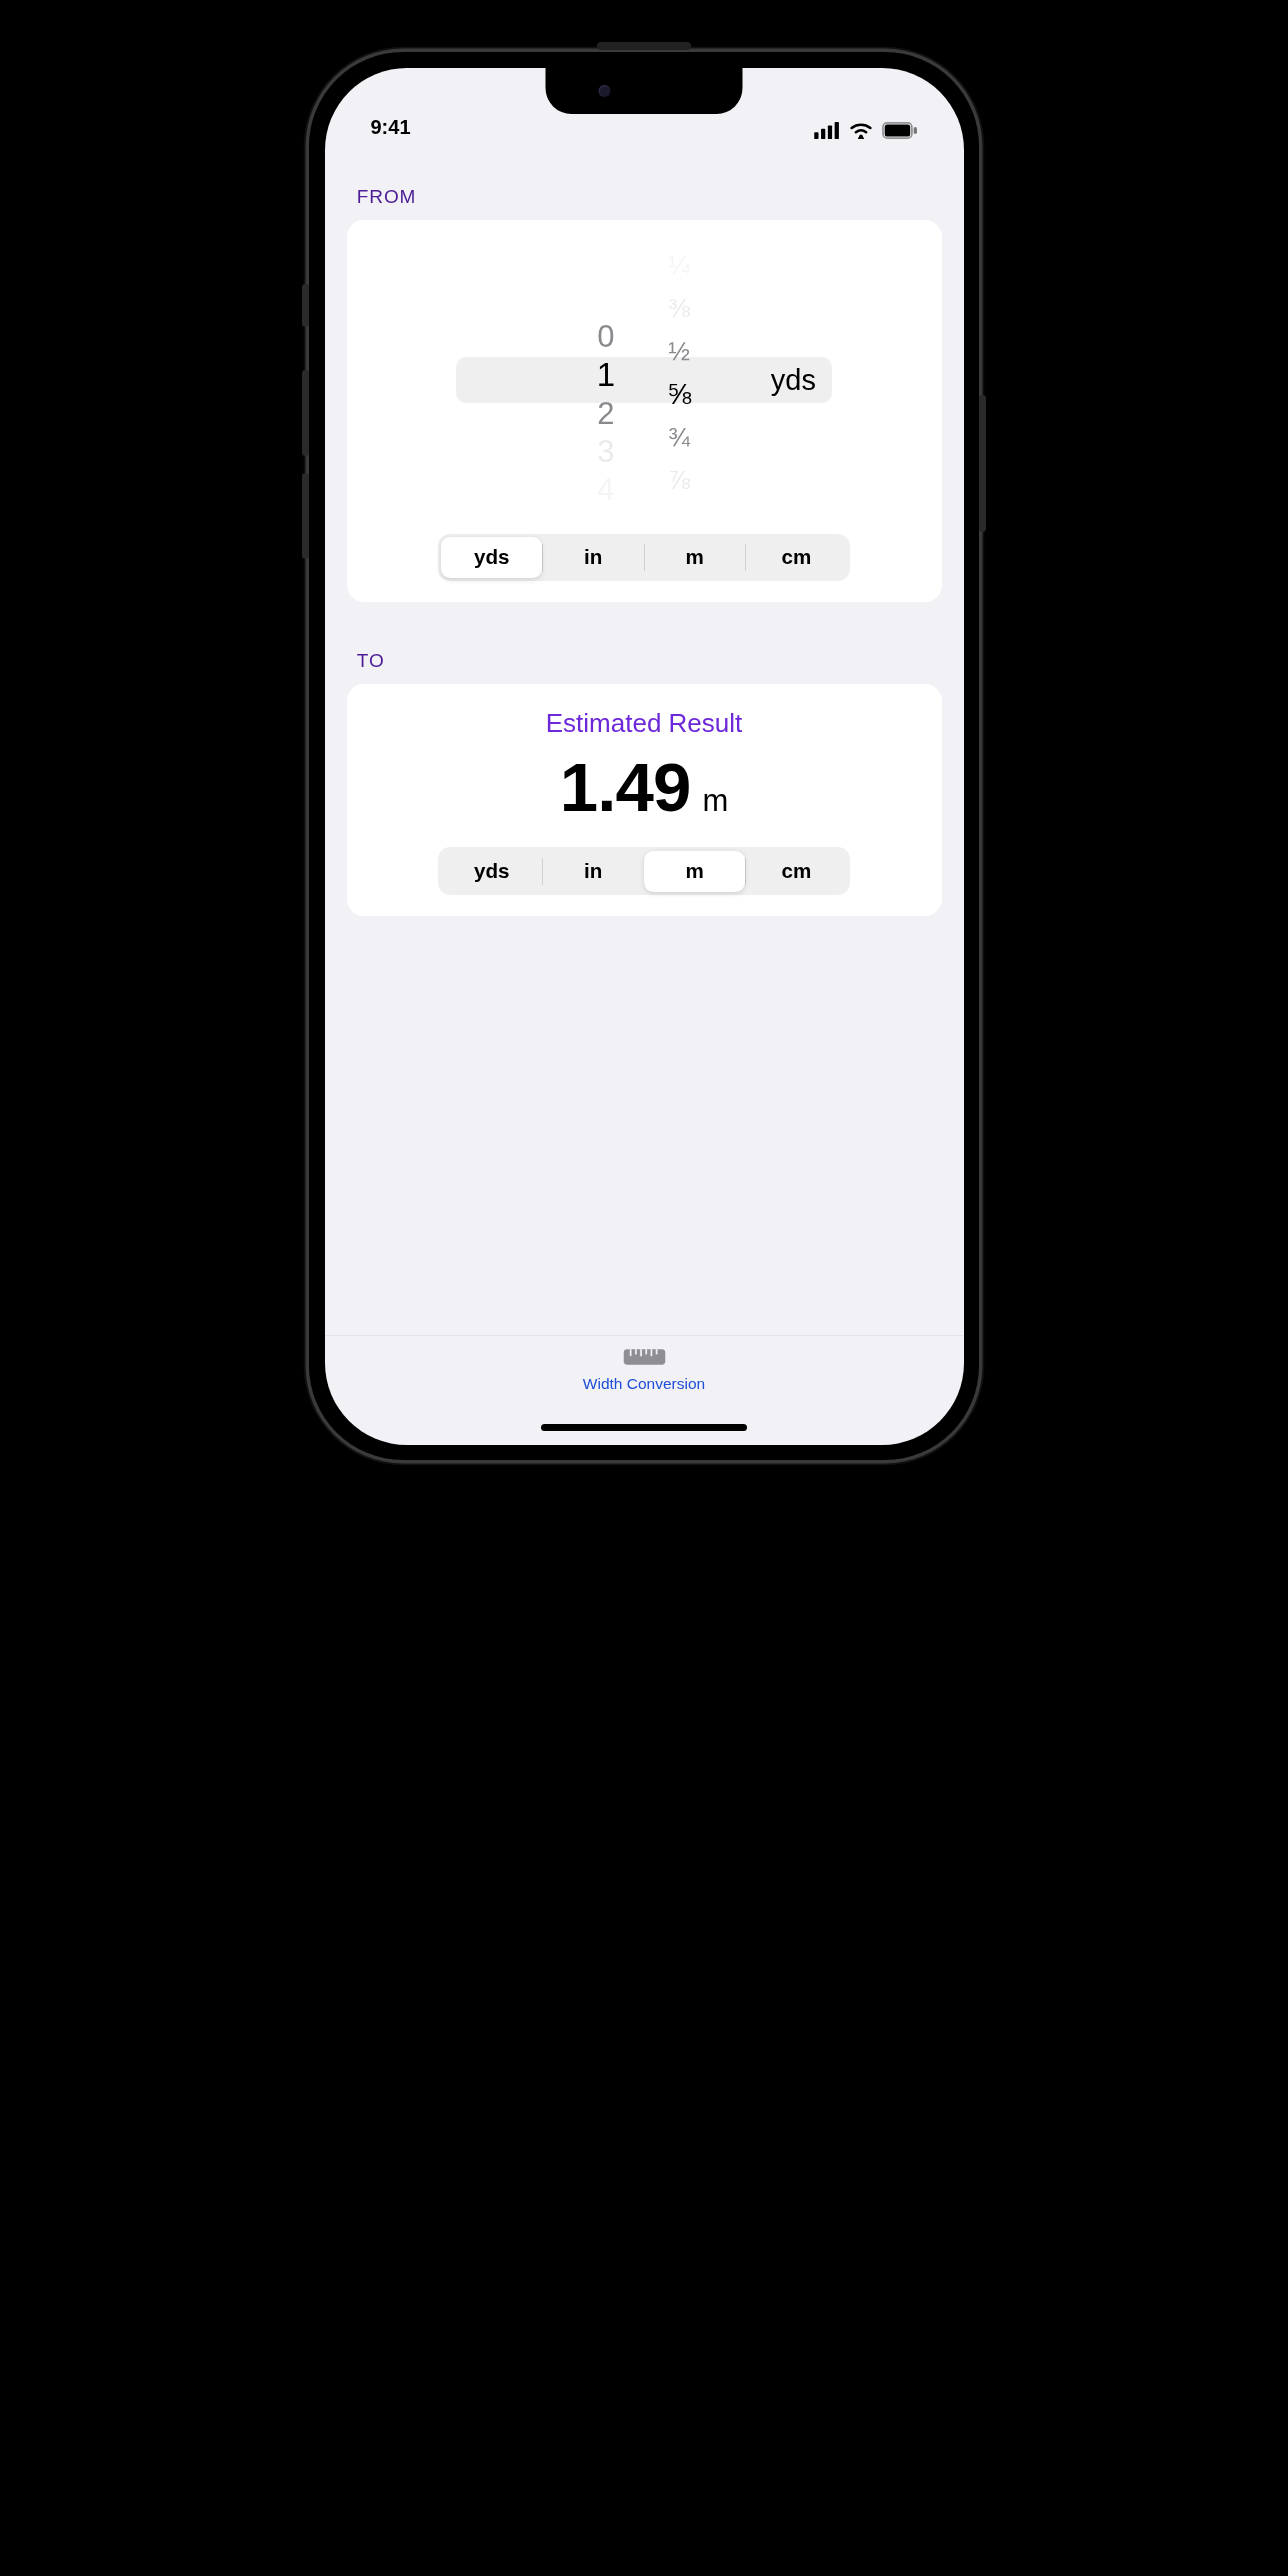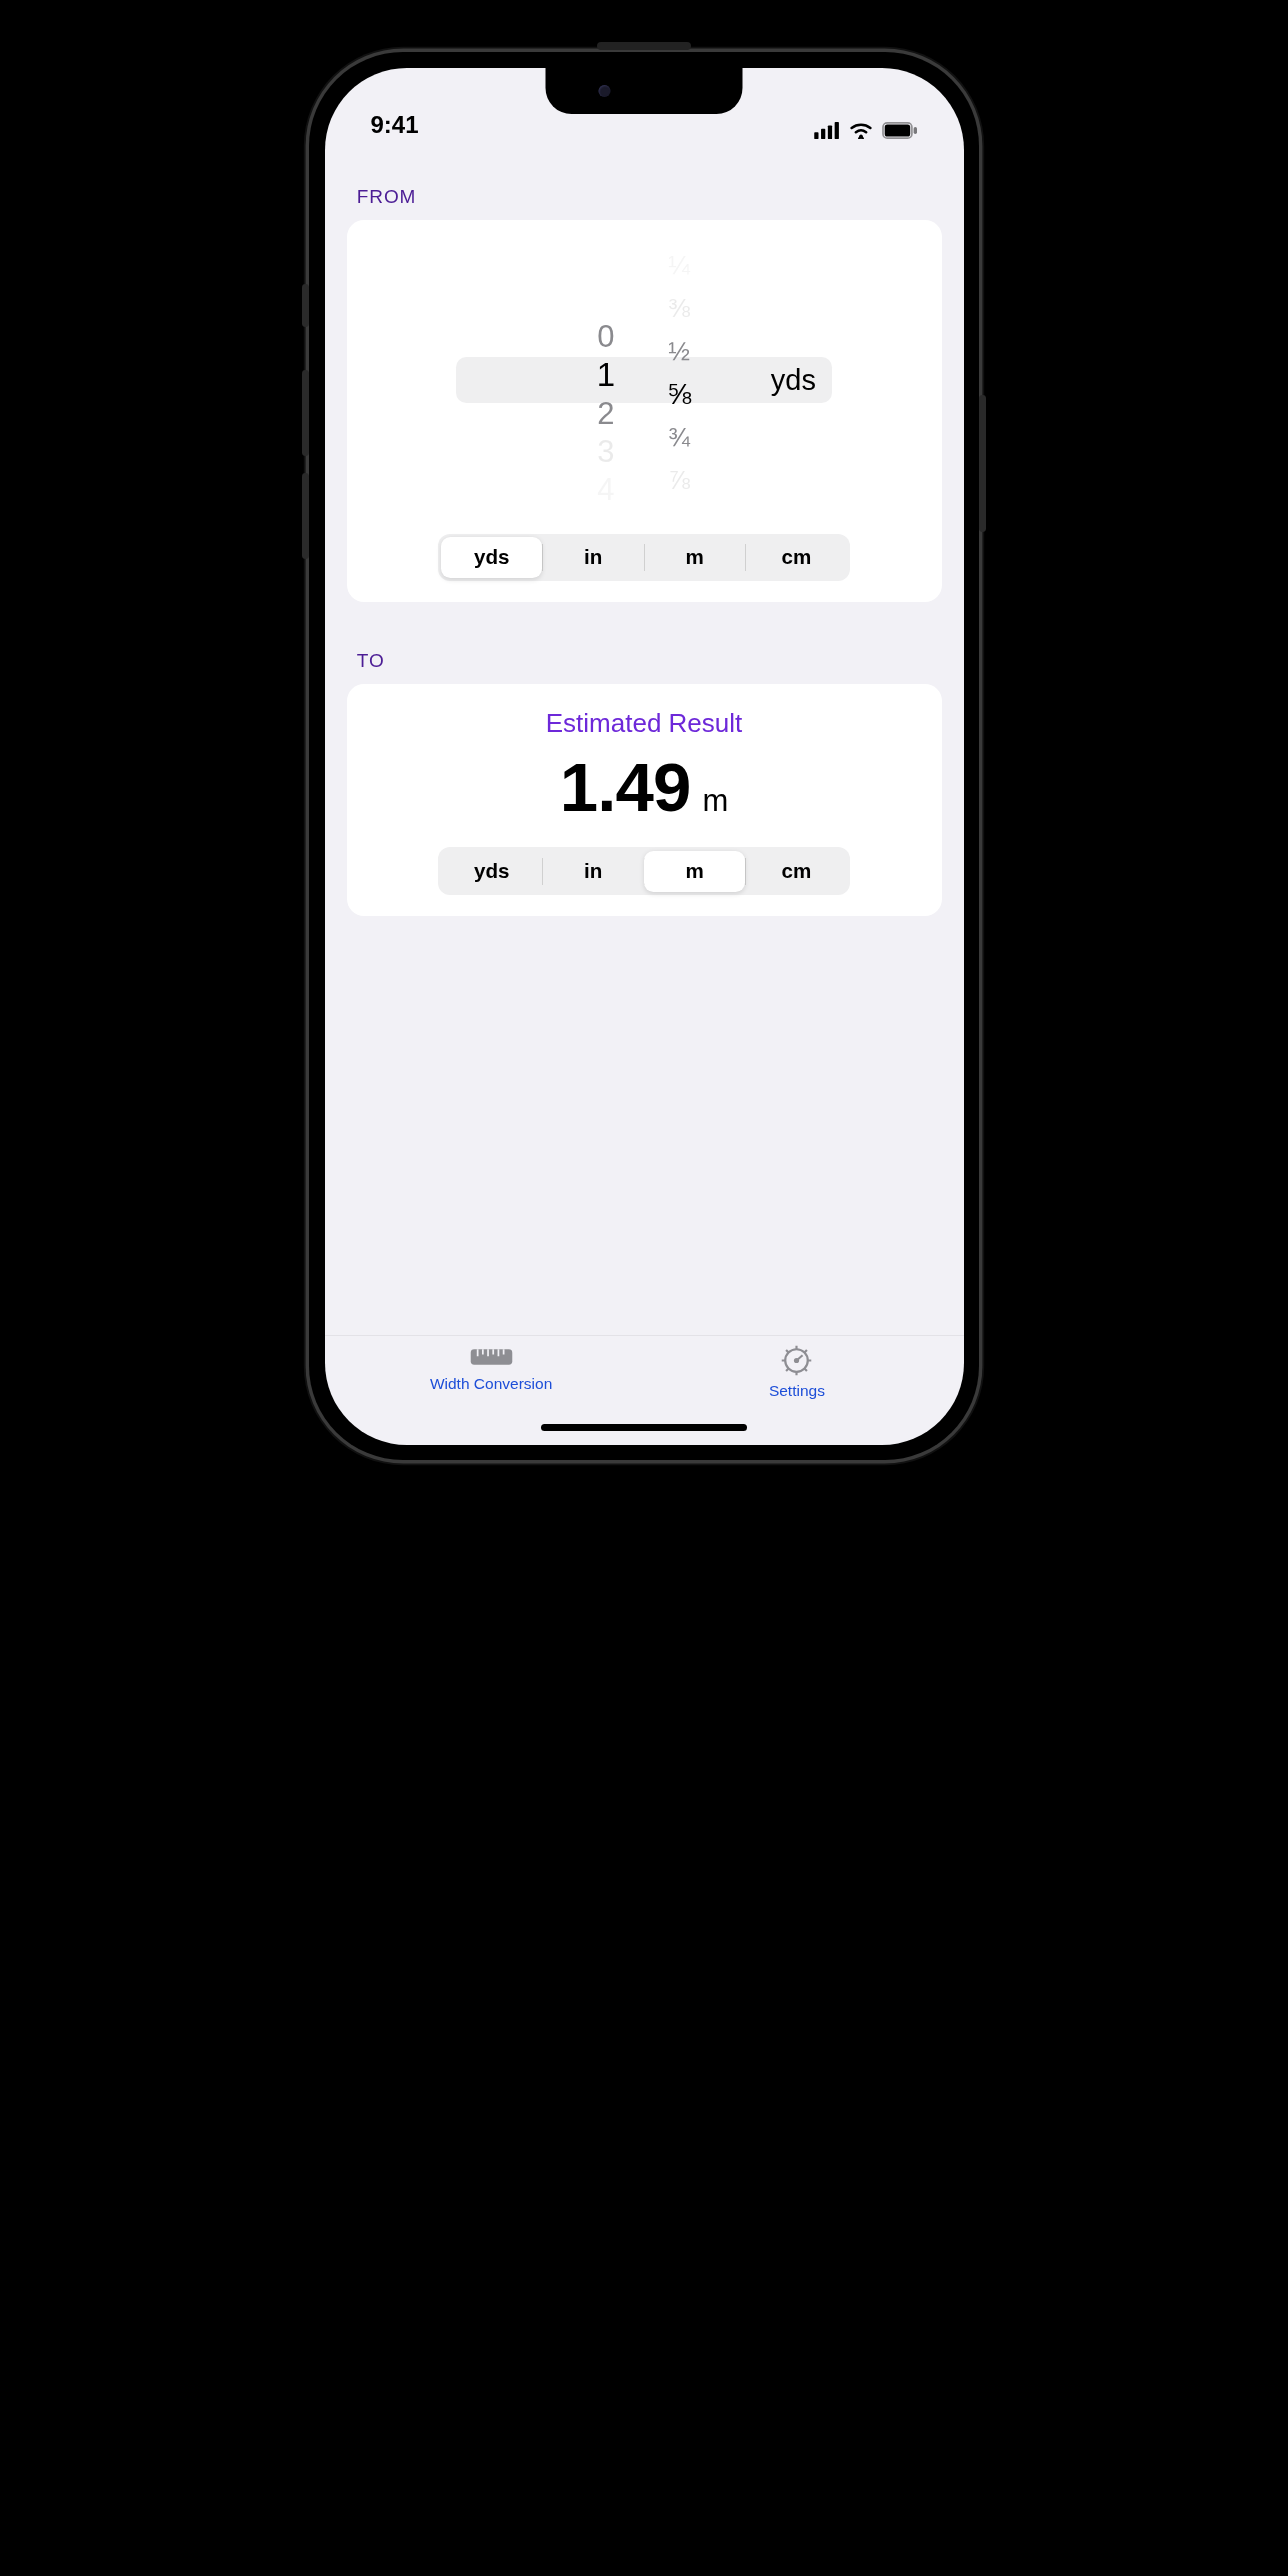--- a/index.html
+++ b/index.html
@@ -22,21 +22,21 @@
     }
     .speaker{ position:absolute; top:-10.3px; left:50%; transform:translateX(-50%);
       width:94px; height:8.6px; background:#222; border-radius:6.9px; z-index:60;}
     .side-btn{position:absolute; background:#2a2a2a; border-radius:3.4px;}
     .btn-left1{left:-6.9px; top:232px; width:6.9px; height:43px;}
     .btn-left2{left:-6.9px; top:318px; width:6.9px; height:86px;}
     .btn-left3{left:-6.9px; top:421px; width:6.9px; height:86px;}
     .btn-right{right:-6.9px; top:343px; width:6.9px; height:137px;}
     .status-bar {
       height: 77px; display: flex; justify-content: space-between; align-items: flex-end;
-      padding: 0 46px 5.2px 46px; font-size: 24px; font-weight: 600; flex:none;
+      padding: 0 46px 5.2px 46px; font-size: 20px; font-weight: 600; flex:none;
     }
     .status-right { display: flex; align-items: center; gap: 8.6px; }
     .status-right svg { display:block; }
     .content { flex: 1; overflow:hidden; padding: 41px 22px 0 22px; }
     .section-label { color: #4c1d95; font-size: 19px; letter-spacing: 0.9px; padding-left: 10.3px; margin-bottom: 12px; }
     .card {
       background: #fff; border-radius: 17px; padding: 24px 15.5px 20.6px 15.5px;
       display:flex; flex-direction:column; align-items:center;
     }
     .card.from{ margin-bottom: 48px;}
@@ -178,36 +178,18 @@
               <line x1="10" y1="6" x2="10" y2="14"></line>
               <line x1="16" y1="6" x2="16" y2="12"></line>
               <line x1="22" y1="6" x2="22" y2="14"></line>
               <line x1="28" y1="6" x2="28" y2="12"></line>
               <line x1="34" y1="6" x2="34" y2="14"></line>
               <line x1="40" y1="6" x2="40" y2="12"></line>
             </g>
           </svg>
         <span class="tab-label">Width Conversion</span>
       </div>
-      <div class="tab">
-        <svg width="33" height="33" viewBox="0 0 38 38">
-            <circle cx="19" cy="19" r="13" stroke="#8e8e93" stroke-width="2.5" fill="none"></circle>
-            <circle cx="19" cy="19" r="3" fill="#8e8e93"></circle>
-            <g stroke="#8e8e93" stroke-width="2.5">
-              <line x1="19" y1="2" x2="19" y2="7"></line>
-              <line x1="19" y1="31" x2="19" y2="36"></line>
-              <line x1="2" y1="19" x2="7" y2="19"></line>
-              <line x1="31" y1="19" x2="36" y2="19"></line>
-              <line x1="7" y1="7" x2="10.5" y2="10.5"></line>
-              <line x1="27.5" y1="27.5" x2="31" y2="31"></line>
-              <line x1="7" y1="31" x2="10.5" y2="27.5"></line>
-              <line x1="27.5" y1="10.5" x2="31" y2="7"></line>
-              <line x1="19" y1="19" x2="26" y2="13"></line>
-            </g>
-          </svg>
-        <span class="tab-label">Settings</span>
-      </div>
     </div>
 
     <div class="home-ind"></div>
   </div>
 </div>
 
 
 </body></html>

